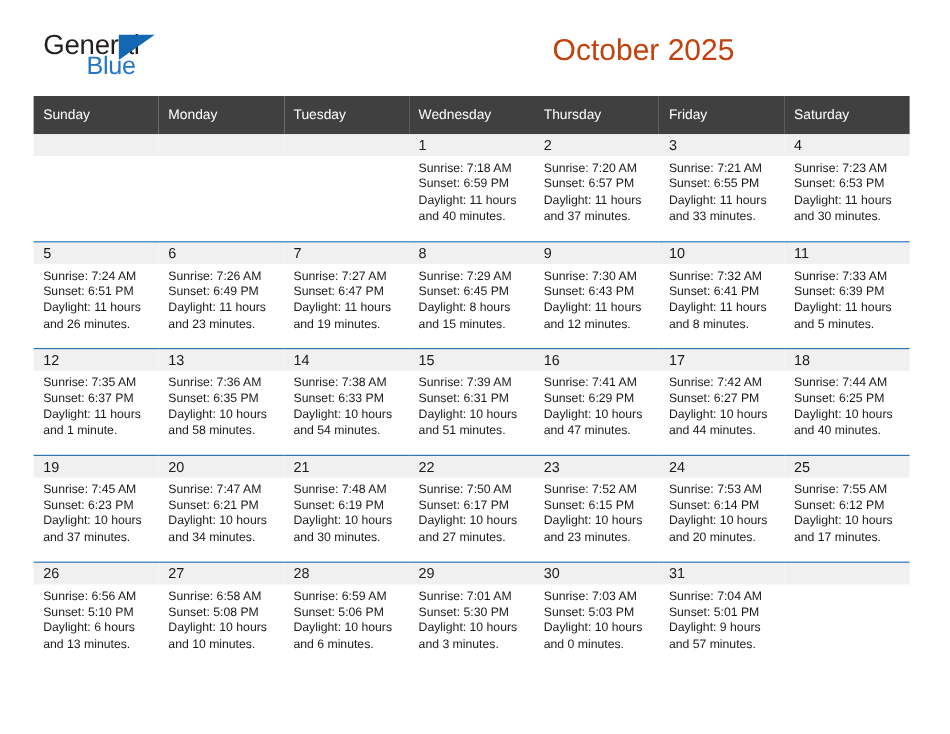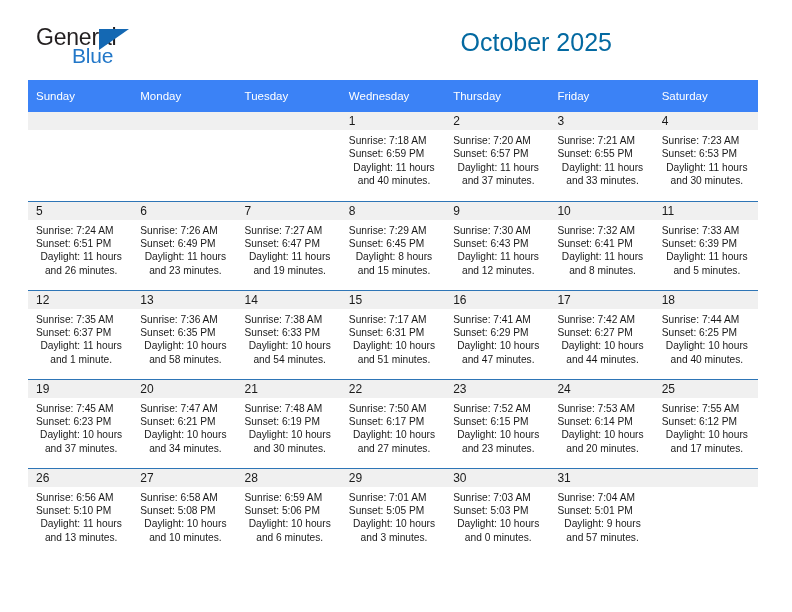--- a/index.html
+++ b/index.html
@@ -63,40 +63,40 @@
     border-left: 30px solid #1468b3;
     border-bottom: 21px solid transparent;
   }
 
   .title-block {
     text-align: right;
     padding-top: 2px;
   }
   .cal-title {
     font-size: 25px;
-    color: #0369a1;
+    color: #c2410c;
     line-height: 1.15;
     font-weight: normal;
     margin: 0;
   }
   .cal-subtitle {
     font-size: 13.5px;
     color: #1b1b1b;
     margin-top: 6px;
   }
 
   
   .calendar {
     width: 730px;
     border-collapse: collapse;
     table-layout: fixed;
     margin-top: 6px;
   }
   .calendar th {
-    background: #3b82f6;
+    background: #404040;
     color: #ffffff;
     font-size: 11.5px;
     font-weight: normal;
     text-align: left;
     padding: 6px 0 6px 8px;
     height: 20px;
     border: none;
   }
   .calendar td {
     vertical-align: top;
@@ -127,21 +127,20 @@
     padding: 4px 6px 0 8px;
     font-size: 10.2px;
     line-height: 13.4px;
     color: #1a1a1a;
   }
   .cell-body div {
     white-space: nowrap;
   }
   .cell-body .daylight {
     white-space: normal;
-    text-align: center;
   }
 </style>
 </head>
 <body>
 
 <div class="page">
 
   <div class="top-bar">
 
     <div class="logo">
@@ -291,21 +290,21 @@
             <div class="daynum">14</div>
             <div class="cell-body">
               <div>Sunrise: 7:38 AM</div>
               <div>Sunset: 6:33 PM</div>
               <div class="daylight">Daylight: 10 hours and 54 minutes.</div>
             </div>
           </td>
           <td>
             <div class="daynum">15</div>
             <div class="cell-body">
-              <div>Sunrise: 7:17 AM</div>
+              <div>Sunrise: 7:39 AM</div>
               <div>Sunset: 6:31 PM</div>
               <div class="daylight">Daylight: 10 hours and 51 minutes.</div>
             </div>
           </td>
           <td>
             <div class="daynum">16</div>
             <div class="cell-body">
               <div>Sunrise: 7:41 AM</div>
               <div>Sunset: 6:29 PM</div>
               <div class="daylight">Daylight: 10 hours and 47 minutes.</div>
@@ -385,21 +384,21 @@
               <div class="daylight">Daylight: 10 hours and 17 minutes.</div>
             </div>
           </td>
         </tr>
         <tr class="week-5">
           <td>
             <div class="daynum">26</div>
             <div class="cell-body">
               <div>Sunrise: 6:56 AM</div>
               <div>Sunset: 5:10 PM</div>
-              <div class="daylight">Daylight: 11 hours and 13 minutes.</div>
+              <div class="daylight">Daylight: 6 hours and 13 minutes.</div>
             </div>
           </td>
           <td>
             <div class="daynum">27</div>
             <div class="cell-body">
               <div>Sunrise: 6:58 AM</div>
               <div>Sunset: 5:08 PM</div>
               <div class="daylight">Daylight: 10 hours and 10 minutes.</div>
             </div>
           </td>
@@ -408,21 +407,21 @@
             <div class="cell-body">
               <div>Sunrise: 6:59 AM</div>
               <div>Sunset: 5:06 PM</div>
               <div class="daylight">Daylight: 10 hours and 6 minutes.</div>
             </div>
           </td>
           <td>
             <div class="daynum">29</div>
             <div class="cell-body">
               <div>Sunrise: 7:01 AM</div>
-              <div>Sunset: 5:05 PM</div>
+              <div>Sunset: 5:30 PM</div>
               <div class="daylight">Daylight: 10 hours and 3 minutes.</div>
             </div>
           </td>
           <td>
             <div class="daynum">30</div>
             <div class="cell-body">
               <div>Sunrise: 7:03 AM</div>
               <div>Sunset: 5:03 PM</div>
               <div class="daylight">Daylight: 10 hours and 0 minutes.</div>
             </div>

